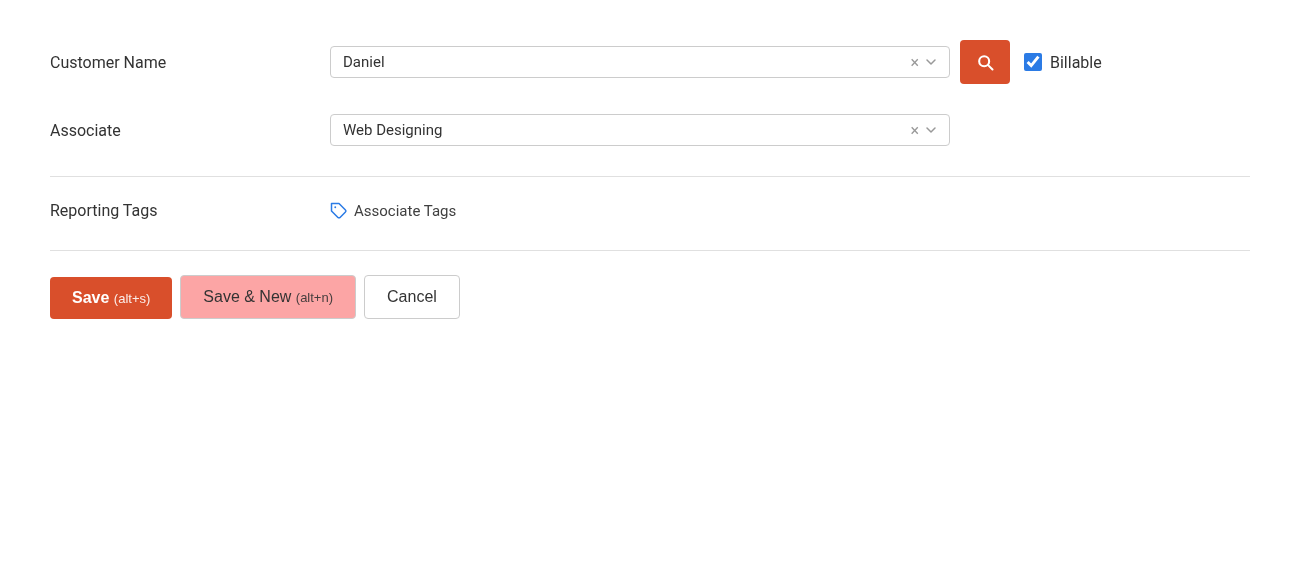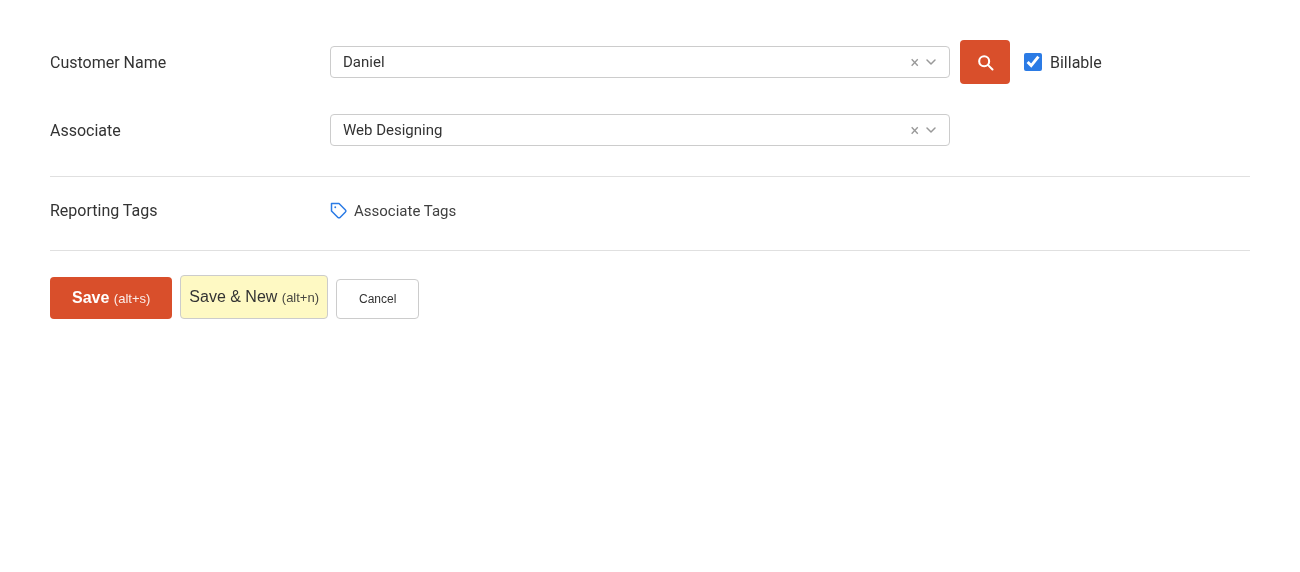--- a/index.html
+++ b/index.html
@@ -146,38 +146,38 @@
       border: none;
       border-radius: 4px;
       padding: 12px 22px;
       font-size: 16px;
       font-weight: 600;
       cursor: pointer;
       white-space: nowrap;
     }
 
     .btn-save-new {
-      background: #fef9c3;
+      background: #fca5a5;
       color: #333333;
       border: 1px solid #cccccc;
       border-radius: 4px;
-      padding: 12px 8px;
+      padding: 12px 22px;
       font-size: 16px;
       font-weight: 500;
       cursor: pointer;
       white-space: nowrap;
     }
 
     .btn-cancel {
       background: #ffffff;
       color: #333333;
       border: 1px solid #cccccc;
       border-radius: 4px;
       padding: 12px 22px;
-      font-size: 12px;
+      font-size: 16px;
       font-weight: 500;
       cursor: pointer;
       white-space: nowrap;
     }
 
     .shortcut {
       font-size: 13px;
       font-weight: 400;
       opacity: 0.9;
     }

